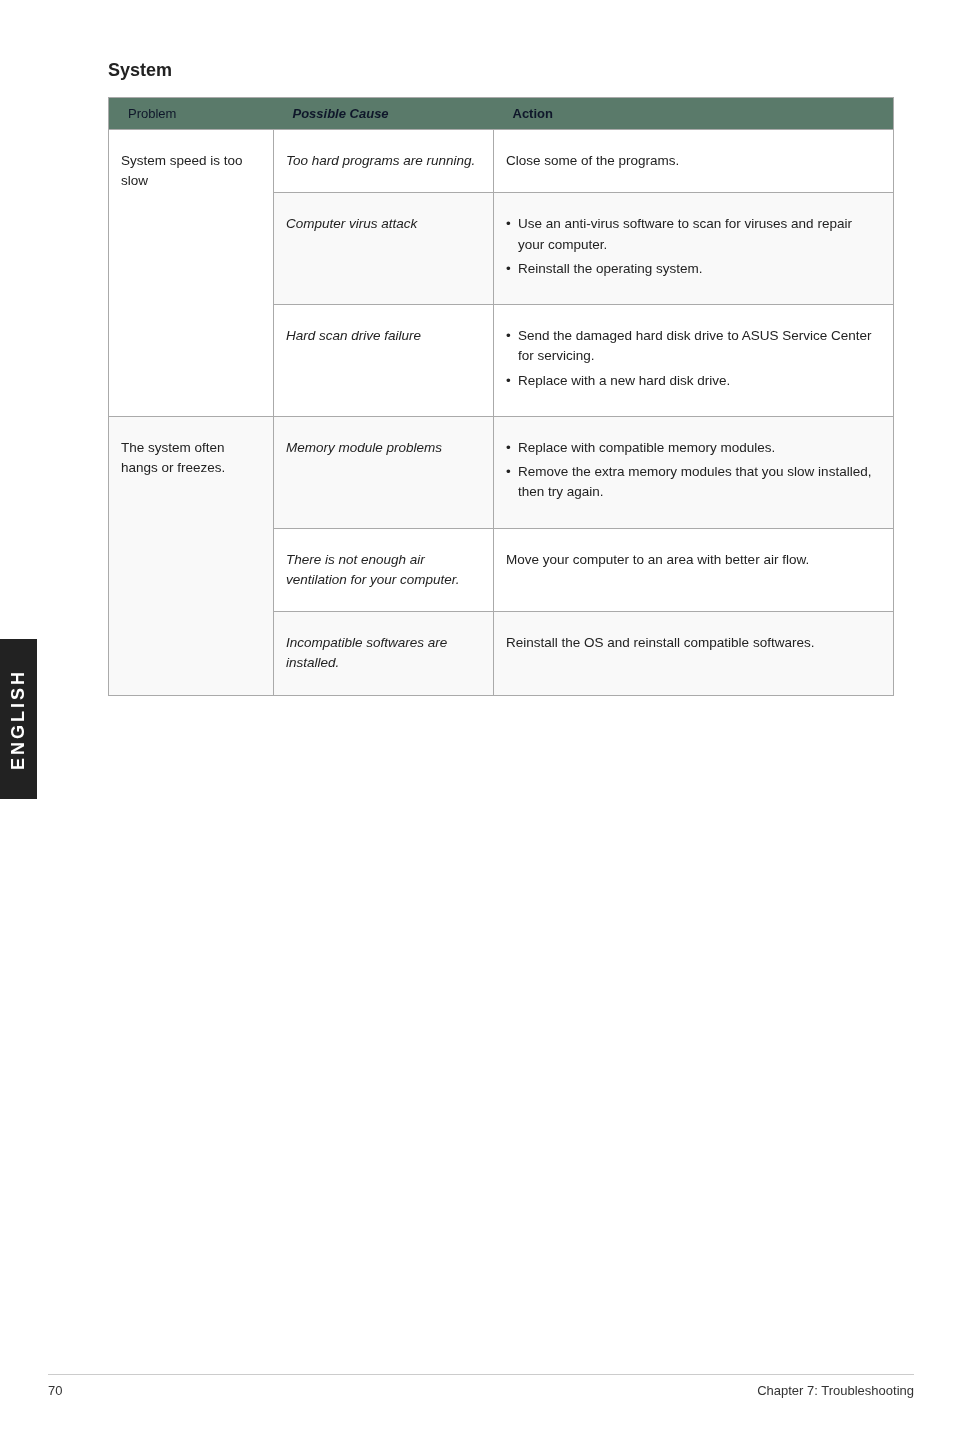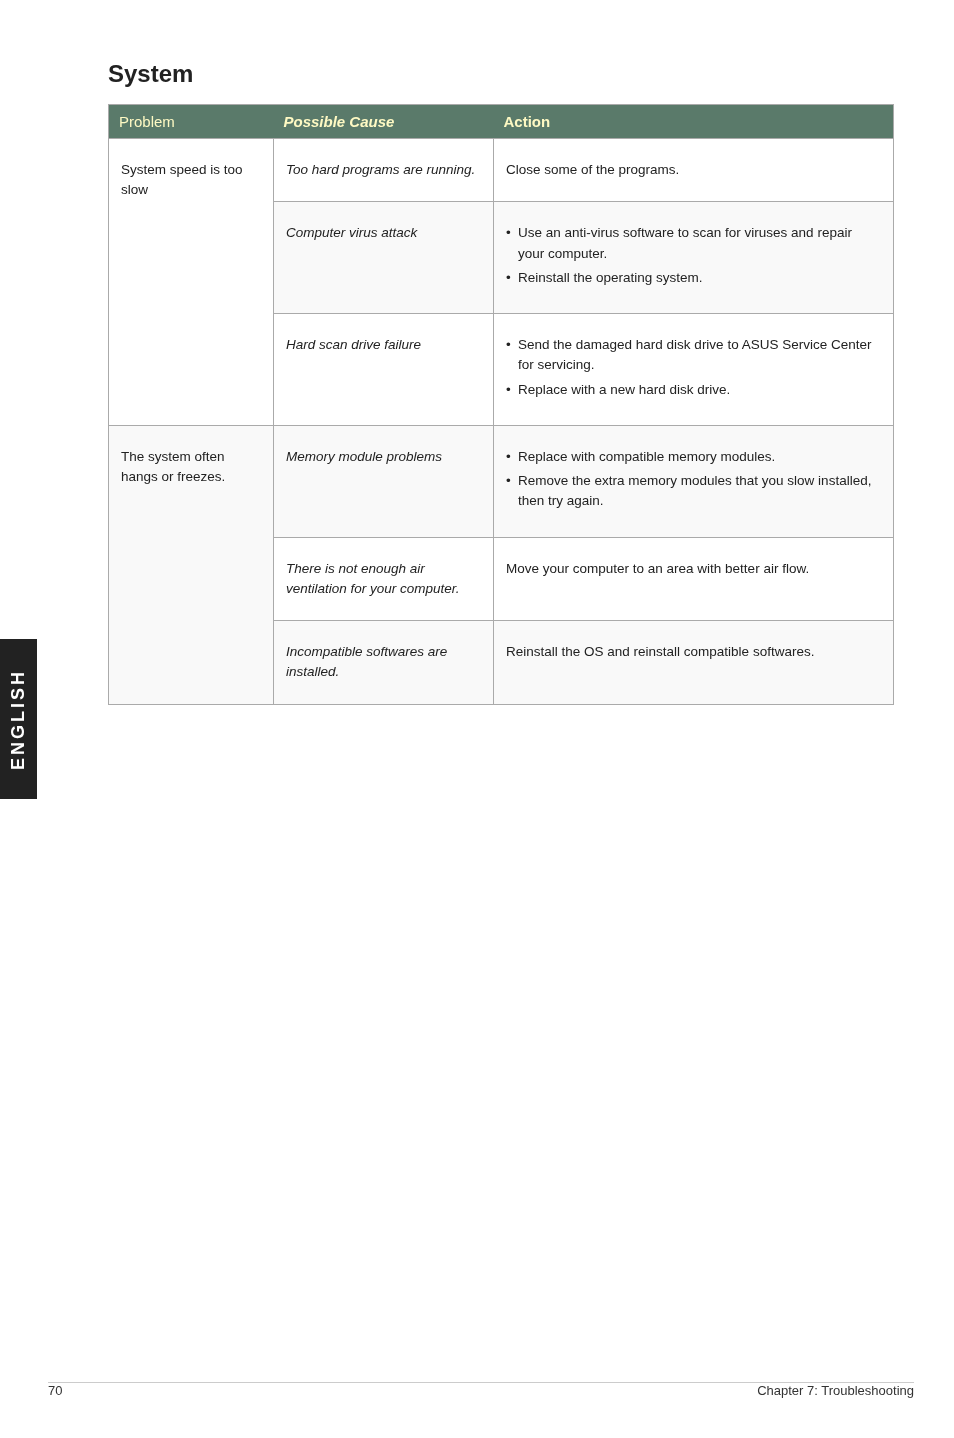--- a/index.html
+++ b/index.html
@@ -34,38 +34,38 @@
       align-items: center;
       justify-content: center;
     }
 
     .main-content {
       margin-left: 48px;
       padding: 60px 60px 80px 60px;
     }
 
     .section-title {
-      font-size: 24px;
+      font-size: 18px;
       font-weight: bold;
       margin-bottom: 16px;
     }
 
     
     .trouble-table {
       width: 100%;
       border-collapse: collapse;
       border: 1px solid #aaa;
     }
 
     .trouble-table th {
       background-color: #5a7a6a;
-      color: #fef9c3;
-      padding: 8px 10px;
+      color: #0f172a;
+      padding: 8px 19px;
       text-align: left;
-      font-size: 15px;
+      font-size: 13px;
       font-weight: bold;
     }
 
     .trouble-table td {
       border: 1px solid #aaa;
       padding: 21px 12px;
       vertical-align: top;
       font-size: 13.5px;
       line-height: 1.5;
     }
@@ -105,20 +105,21 @@
       left: 0;
     }
 
     
     .footer {
       position: absolute;
       bottom: 40px;
       left: 48px;
       right: 40px;
       border-top: 1px solid #ccc;
+      padding-top: 8px;
       display: flex;
       justify-content: space-between;
       font-size: 13px;
       color: #333;
     }
   </style>
 </head>
 <body>
 
 <div class="side-tab">

